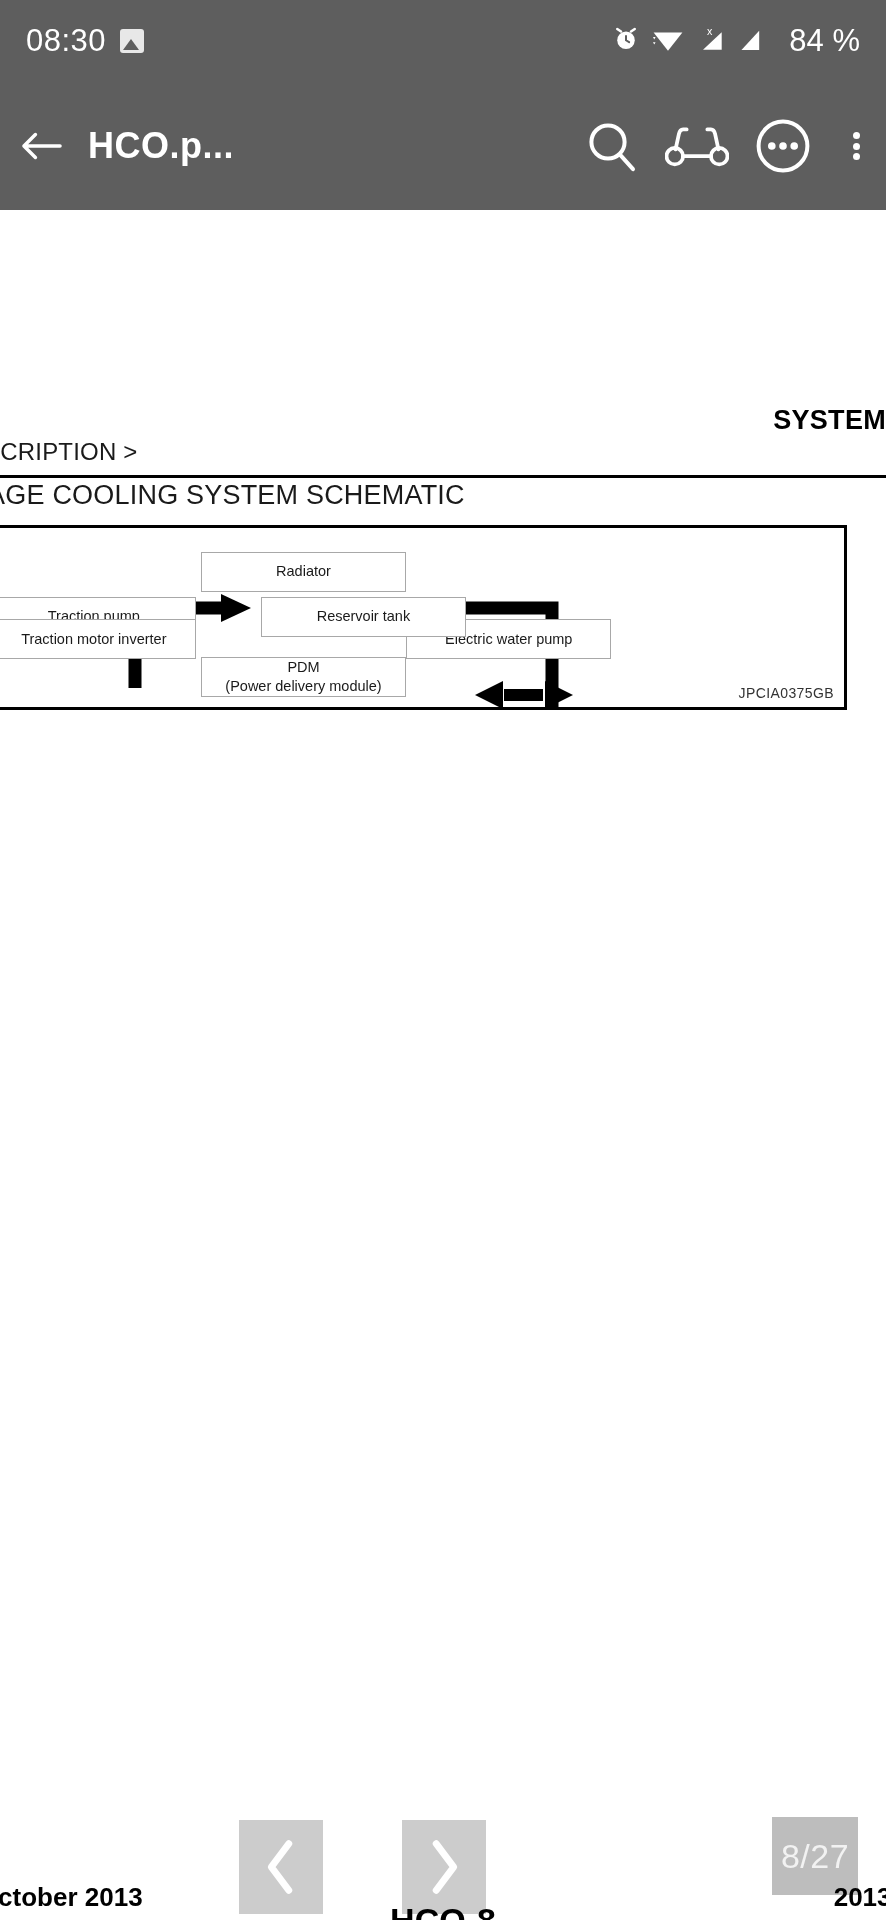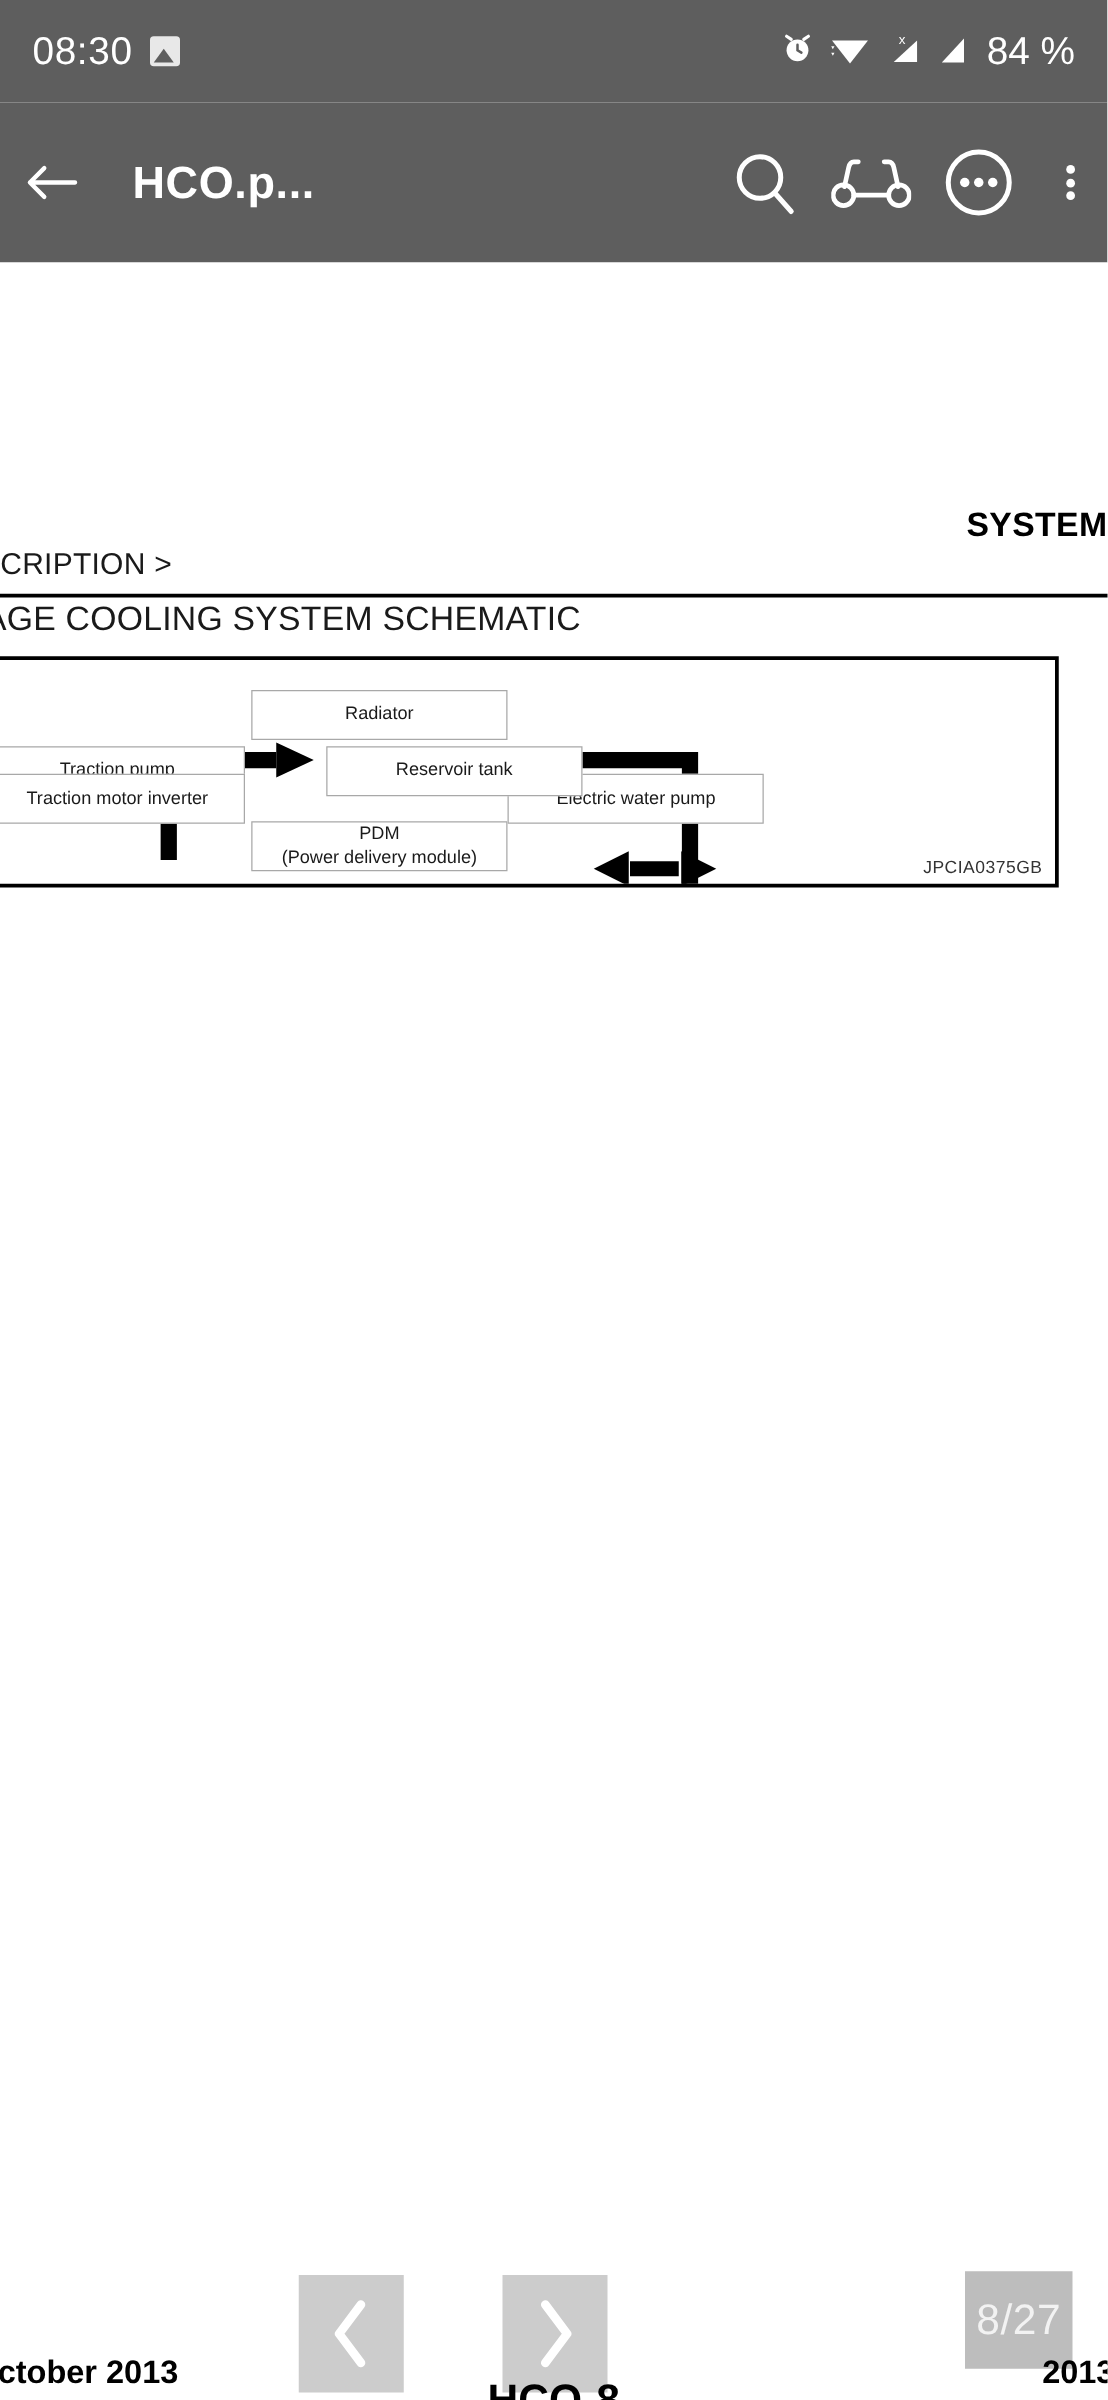--- a/index.html
+++ b/index.html
@@ -14,42 +14,42 @@
   
   .statusbar{
     position:absolute; top:0; left:0; width:886px; height:82px;
     background:#5e5e5e; color:#ffffff;
     display:flex; align-items:center; justify-content:space-between;
     padding:16px 26px;
   }
   .sb-left{ display:flex; align-items:center; gap:14px; }
   .sb-clock{ font-size:31px; font-weight:400; letter-spacing:.5px; }
   .sb-right{ display:flex; align-items:center; gap:10px; }
-  .sb-batt{ font-size:31px; font-weight:400; margin-left:2px; }
+  .sb-batt{ font-size:31px; font-weight:400; margin-left:14px; }
 
   .img-ic{
     width:24px;height:24px;background:#e8e8e8;border-radius:3px;
     position:relative;overflow:hidden;
   }
   .img-ic:after{
     content:""; position:absolute; left:3px; bottom:3px;
     width:0;height:0;border-left:8px solid transparent;border-right:8px solid transparent;
     border-bottom:11px solid #5e5e5e;
   }
 
   
   .toolbar{
     position:absolute; top:82px; left:0; width:886px; height:128px;
     background:#5e5e5e; color:#fff;
     display:flex; align-items:center;
   }
   .tb-back{ width:84px; display:flex; align-items:center; justify-content:center; }
   .tb-title{
     font-size:36px; font-weight:700; letter-spacing:.5px;
-    white-space:nowrap; margin-left:22px; flex:0 0 auto;
+    white-space:nowrap; margin-left:4px; flex:0 0 auto;
   }
   .tb-spacer{ flex:1 1 auto; }
   .tb-btn{ width:86px; display:flex;align-items:center;justify-content:center; }
   .tb-kebab{ width:60px; display:flex;align-items:center;justify-content:center; }
   .kdot{ width:7px;height:7px;border-radius:50%;background:#fff;margin:3.5px 0; }
 
   
   .page{
     position:absolute; top:210px; left:0; width:886px; height:1710px;
     background:#ffffff;

